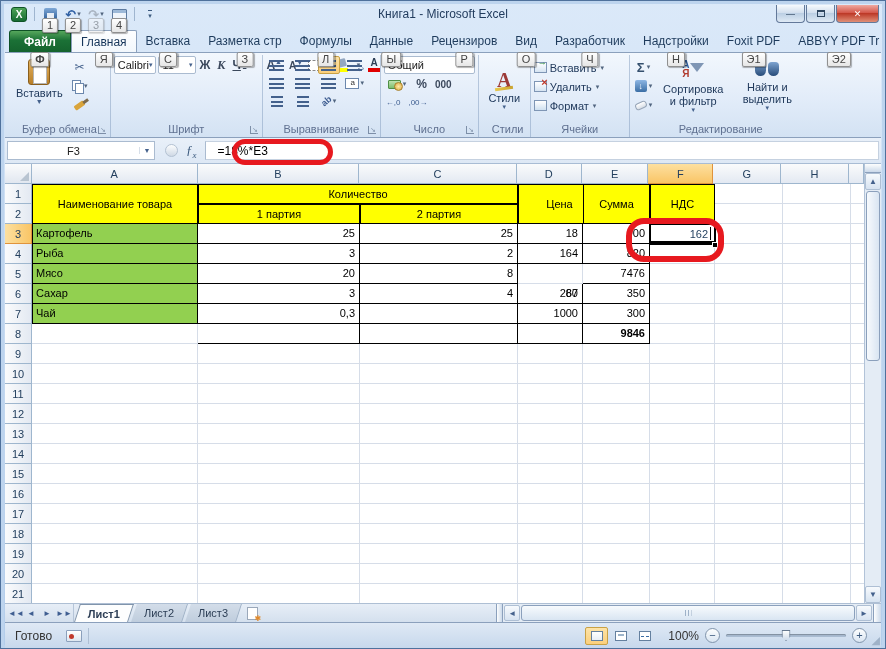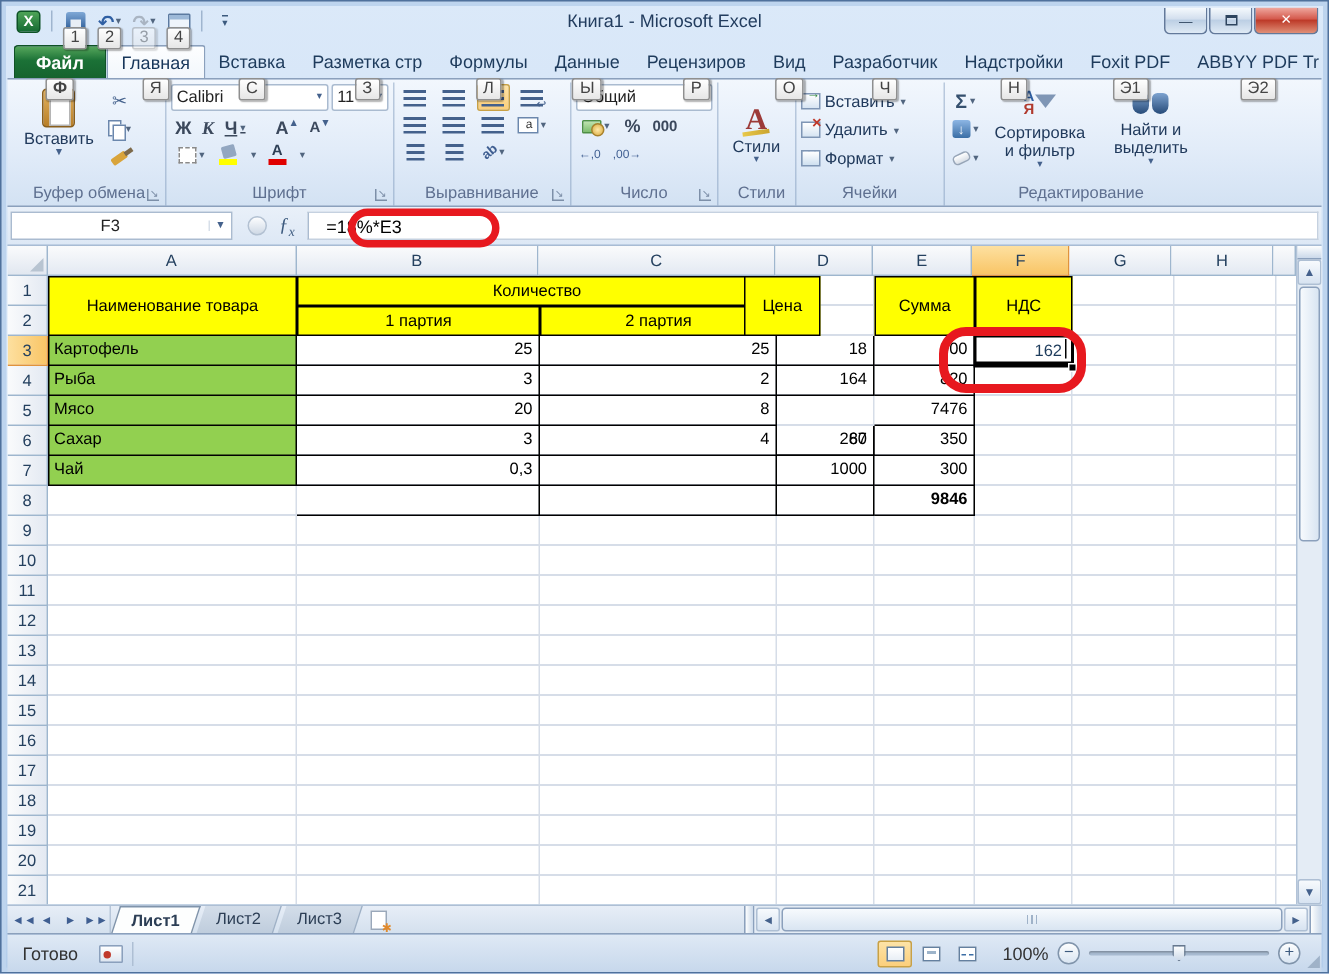--- a/index.html
+++ b/index.html
@@ -325,21 +325,21 @@
               </span>
             <span class="sbtn">
                 <span class="brushicon"></span>
               </span>
           </div>
         </div>
         <div class="glabel"><span>Буфер обмена</span><span class="launcher"></span></div>
       </div>
 
       <div class="group" style="width:152px;">
-        <div class="gbody" style="flex-direction:column;gap:0;">
+        <div class="gbody" style="flex-direction:row;gap:0;">
           <div class="fontrow">
             <span class="dd" style="flex:1;">
                 <span>Calibri</span>
                 <span class="dd-arrow">▾</span>
               </span>
             <span class="dd" style="width:38px;">
                 <span>11</span>
                 <span class="dd-arrow">▾</span>
               </span>
           </div>
@@ -565,21 +565,21 @@
             <div class="vline" style="left: 485px;"></div>
             <div class="vline" style="left: 550px;"></div>
             <div class="vline" style="left: 617px;"></div>
             <div class="vline" style="left: 682px;"></div>
             <div class="vline" style="left: 750px;"></div>
             <div class="vline" style="left: 818px;"></div>
             <div class="tcell yellow center bt bl br bb" style="left: 0px; top: 0px; width: 166px; height: 40px; line-height: 39px;">Наименование товара</div>
             <div class="tcell yellow center bt bl br bb" style="left: 166px; top: 0px; width: 320px; height: 20px; line-height: 19px;">Количество</div>
             <div class="tcell yellow center bt bl br bb" style="left: 166px; top: 20px; width: 162px; height: 20px; line-height: 19px;">1 партия</div>
             <div class="tcell yellow center bt bl br bb" style="left: 328px; top: 20px; width: 158px; height: 20px; line-height: 19px;">2 партия</div>
-            <div class="tcell yellow center bt bl br bb" style="left: 464px; top: 0px; width: 51px; height: 40px; line-height: 39px;">Цена</div>
+            <div class="tcell yellow center bt bl br bb" style="left: 486px; top: 0px; width: 83px; height: 40px; line-height: 39px;">Цена</div>
             <div class="tcell yellow center bt bl br bb" style="left: 551px; top: 0px; width: 67px; height: 40px; line-height: 39px;">Сумма</div>
             <div class="tcell yellow center bt bl br bb" style="left: 618px; top: 0px; width: 65px; height: 40px; line-height: 39px;">НДС</div>
             <div class="tcell green bl br bb" style="left: 0px; top: 40px; width: 166px; height: 20px; line-height: 19px;">Картофель</div>
             <div class="tcell num br bb" style="left: 166px; top: 40px; width: 162px; height: 20px; line-height: 19px;">25</div>
             <div class="tcell num br bb" style="left: 328px; top: 40px; width: 158px; height: 20px; line-height: 19px;">25</div>
             <div class="tcell num br bb" style="left: 486px; top: 40px; width: 65px; height: 20px; line-height: 19px;">18</div>
             <div class="tcell num br bb" style="left: 551px; top: 40px; width: 67px; height: 20px; line-height: 19px;">900</div>
             <div class="tcell green bl br bb" style="left: 0px; top: 60px; width: 166px; height: 20px; line-height: 19px;">Рыба</div>
             <div class="tcell num br bb" style="left: 166px; top: 60px; width: 162px; height: 20px; line-height: 19px;">3</div>
             <div class="tcell num br bb" style="left: 328px; top: 60px; width: 158px; height: 20px; line-height: 19px;">2</div>

